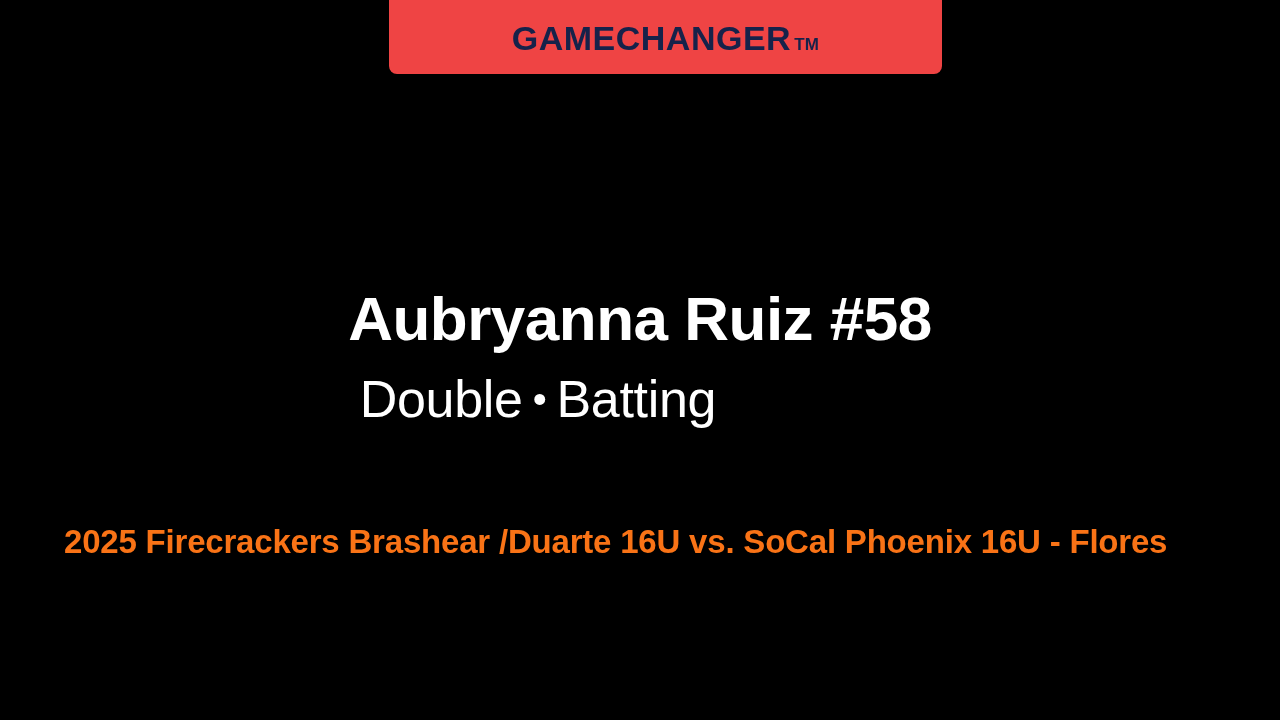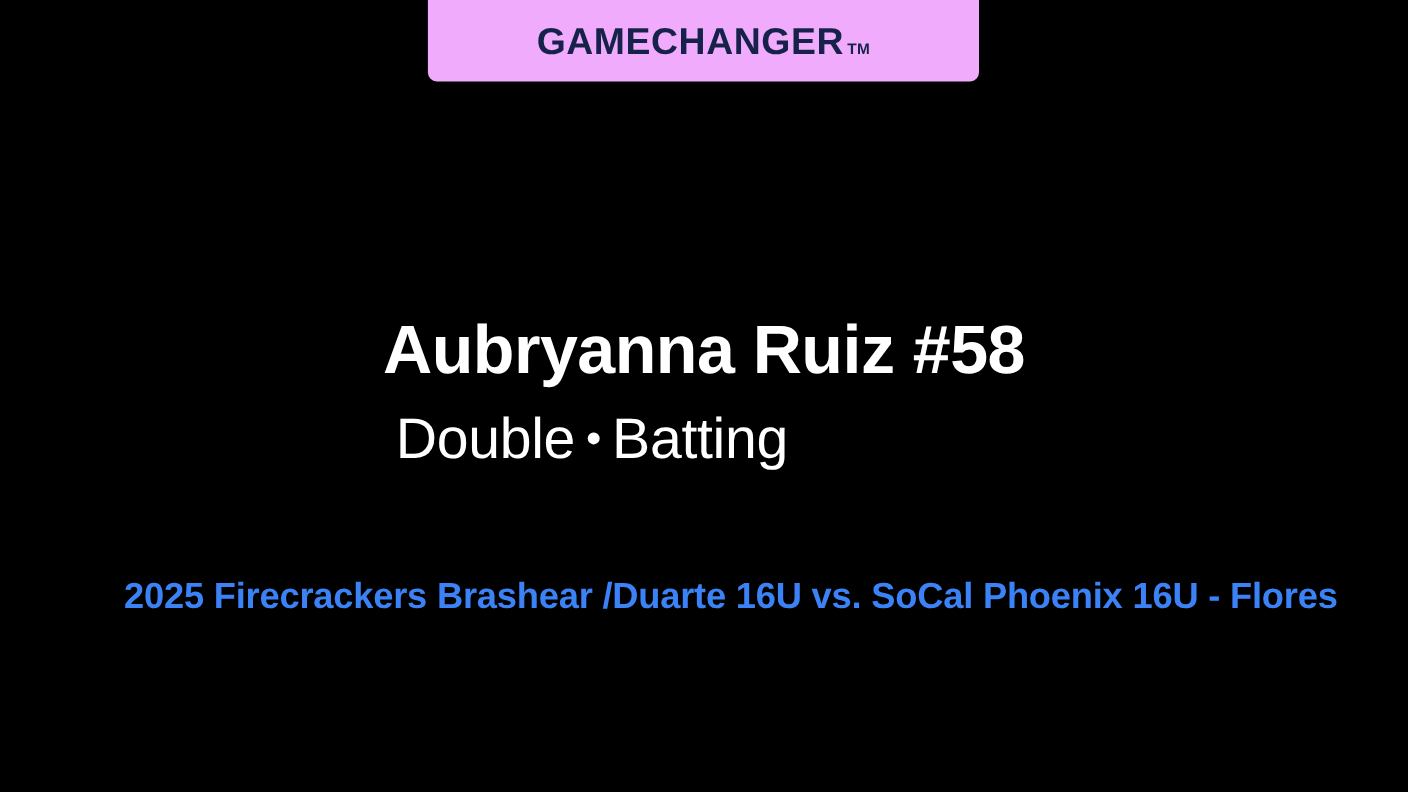--- a/index.html
+++ b/index.html
@@ -22,23 +22,23 @@
     width: 1280px;
     height: 720px;
     background: #000000;
   }
 
   
   #brand-card {
     position: absolute;
     left: 389px;
     top: 0px;
-    width: 501px;
+    width: 553px;
     height: 74px;
-    background: #f0abfc;
+    background: #ef4444;
     border-radius: 0 0 8px 8px;
     display: flex;
     align-items: center;
     justify-content: center;
     box-sizing: border-box;
   }
   #brand-lockup {
     display: flex;
     align-items: baseline;
     justify-content: center;
@@ -49,21 +49,21 @@
     font-family: "Liberation Sans", sans-serif;
     font-size: 34px;
     font-weight: bold;
     letter-spacing: 0.5px;
     line-height: 1;
     white-space: nowrap;
   }
   #brand-tm {
     color: #16224a;
     font-family: "Liberation Sans", sans-serif;
-    font-size: 14px;
+    font-size: 17px;
     font-weight: bold;
     letter-spacing: 0.3px;
     line-height: 1;
     margin-left: 3px;
     white-space: nowrap;
   }
 
   
   #highlight-block {
     position: absolute;
@@ -112,22 +112,22 @@
     padding: 0 10px;
     transform: translateY(-4px);
     font-size: 40px;
   }
 
   #game-caption {
     position: absolute;
     left: 64px;
     top: 517px;
     width: 1152px;
-    text-align: right;
-    color: #3b82f6;
+    text-align: left;
+    color: #f97316;
     font-family: "Liberation Sans", sans-serif;
     font-size: 33px;
     font-weight: bold;
     line-height: 1.5;
     letter-spacing: -0.2px;
   }
 </style>
 </head>
 <body>
 

